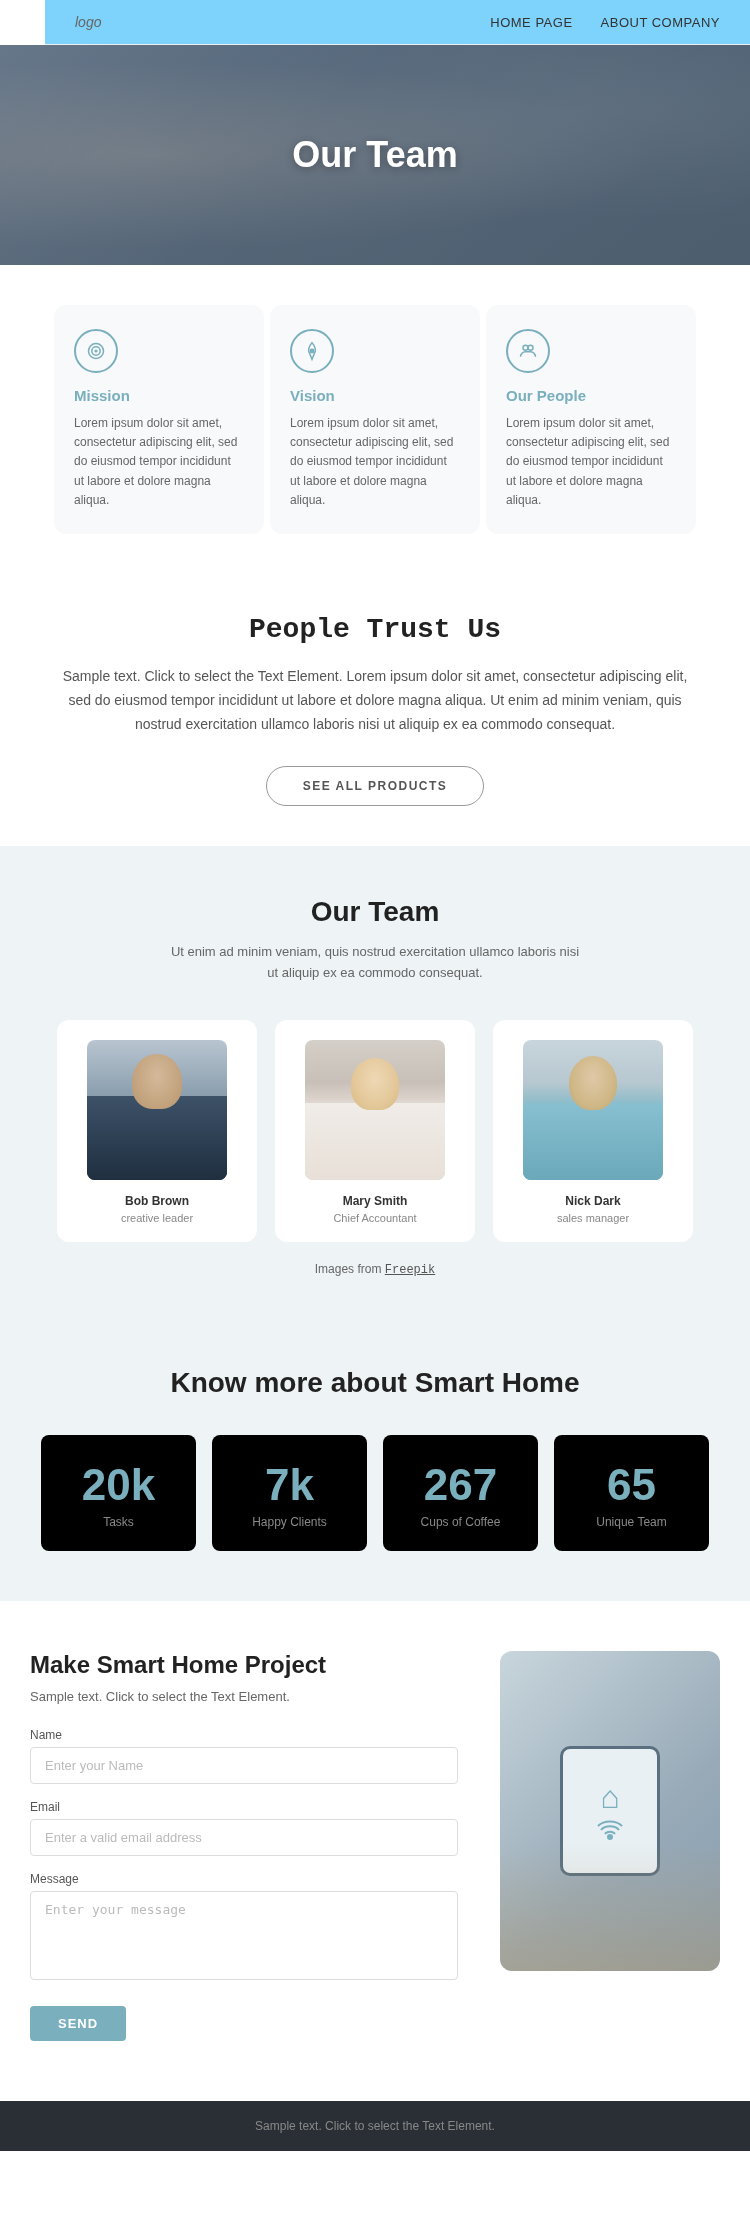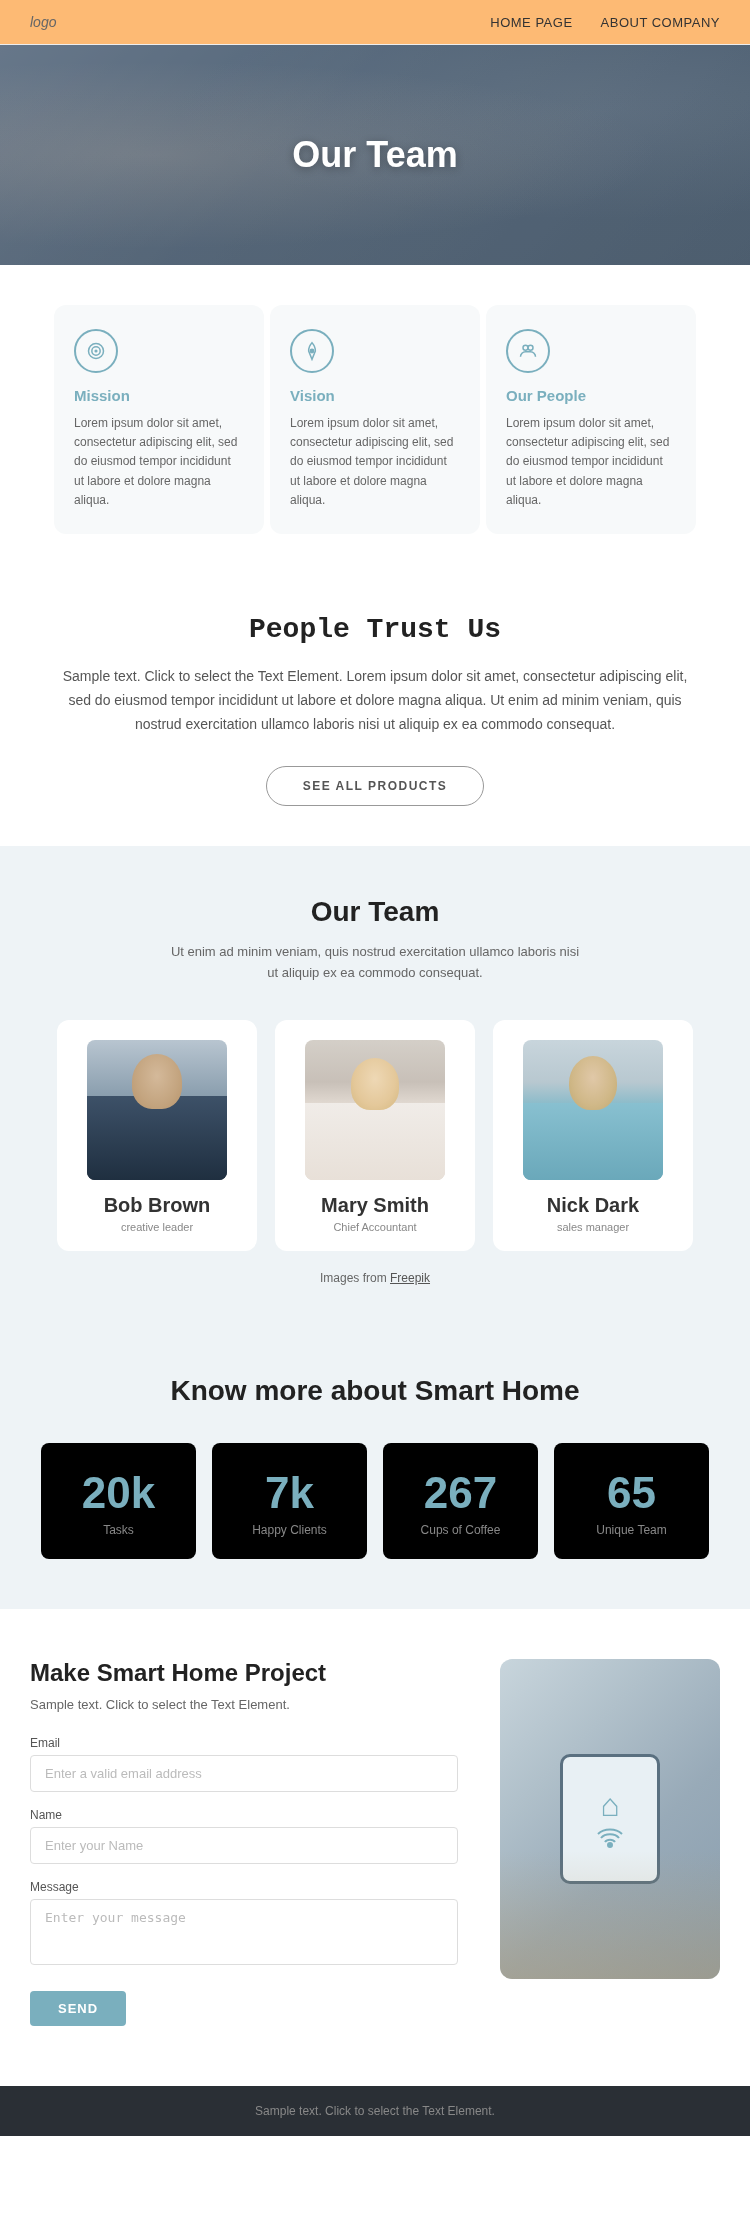--- a/index.html
+++ b/index.html
@@ -1,21 +1,21 @@
 <!DOCTYPE html>
 <html><head>
   <meta charset="utf-8">
   <style>
     * { margin: 0; padding: 0; box-sizing: border-box; }
     body { font-family: 'Helvetica Neue', Arial, sans-serif; width: 750px; background: #fff; }
 
     
     nav {
       display: flex; align-items: center; justify-content: space-between;
-      padding: 14px 30px; background: #fdba74; border-bottom: 1px solid #eee;
+      padding: 14px 30px; background: #7dd3fc; border-bottom: 1px solid #eee; margin-left: 45px;
     }
     .nav-logo { font-size: 14px; color: #666; font-style: italic; }
     .nav-links { display: flex; gap: 28px; }
     .nav-links a {
       text-decoration: none; color: #333; font-size: 13px; font-weight: 500;
       letter-spacing: 0.5px;
     }
 
     
     .hero {
@@ -136,21 +136,21 @@
       position: absolute; bottom: 0; left: 0; right: 0; height: 55%;
       background: linear-gradient(180deg, #88c0d0 0%, #6aa8ba 100%);
     }
     .photo-nick::after {
       content: '';
       position: absolute; top: 16px; left: 50%; transform: translateX(-50%);
       width: 48px; height: 54px;
       background: radial-gradient(ellipse at 50% 40%, #e0c8a8 0%, #d0b888 60%, #c0a870 100%);
       border-radius: 50% 50% 45% 45%;
     }
-    .team-name { font-size: 20px; font-weight: 600; color: #333; margin-bottom: 4px; }
+    .team-name { font-size: 12px; font-weight: 600; color: #333; margin-bottom: 4px; }
     .team-role { font-size: 11px; color: #888; }
     .freepik-note { font-size: 12px; color: #666; margin-top: 8px; }
     .freepik-note a { color: #666; }
 
     
     .stats-section {
       background: #eef3f6; padding: 50px 30px 50px; text-align: center;
     }
     .stats-section h2 { font-size: 28px; font-weight: 700; color: #222; margin-bottom: 36px; }
     .stats-grid { display: flex; gap: 16px; justify-content: center; }
@@ -171,21 +171,21 @@
     .contact-left p { font-size: 13px; color: #666; margin-bottom: 24px; }
     .form-group { margin-bottom: 16px; }
     .form-label { font-size: 12px; color: #555; margin-bottom: 5px; display: block; }
     .form-input {
       width: 100%; padding: 10px 14px;
       border: 1px solid #ddd; border-radius: 4px;
       font-size: 13px; color: #333; outline: none;
       background: #fff;
     }
     .form-input::placeholder { color: #bbb; }
-    textarea.form-input { height: 66px; resize: none; }
+    textarea.form-input { height: 89px; resize: none; }
     .send-btn {
       background: #7aafbe; color: #fff; border: none;
       padding: 10px 28px; border-radius: 4px;
       font-size: 13px; font-weight: 600; letter-spacing: 1px;
       cursor: pointer; margin-top: 6px;
     }
     .contact-right {
       width: 220px; height: 320px; border-radius: 12px; overflow: hidden;
       background: linear-gradient(135deg, #c8d5dc 0%, #b0c0ca 30%, #98aab8 60%, #8a9eae 100%);
       position: relative; flex-shrink: 0;
@@ -302,21 +302,21 @@
       <div class="team-role">Chief Accountant</div>
     </div>
 
     <div class="team-card">
       <div class="team-photo photo-nick"></div>
       <div class="team-name">Nick Dark</div>
       <div class="team-role">sales manager</div>
     </div>
   </div>
   <p class="freepik-note">
-    <span>Images from </span><a href="#" style="text-decoration:underline;color:#555;">Freepik</a>
+    <span>Images from </span><a href="#" style="text-decoration:underline;color:#555;font-family:Liberation Mono, monospace;">Freepik</a>
   </p>
 </section>
 
 <section class="stats-section">
   <h2>Know more about Smart Home</h2>
   <div class="stats-grid">
     <div class="stat-card">
       <div class="stat-number">20k</div>
       <div class="stat-label">Tasks</div>
     </div>
@@ -334,26 +334,26 @@
     </div>
   </div>
 </section>
 
 <section class="contact-section">
   <div class="contact-left">
     <h2>Make Smart Home Project</h2>
     <p>Sample text. Click to select the Text Element.</p>
     <form>
       <div class="form-group">
+        <label class="form-label">Name</label>
+        <input class="form-input" type="text" placeholder="Enter your Name" style="">
+      </div>
+      <div class="form-group">
         <label class="form-label">Email</label>
         <input class="form-input" type="email" placeholder="Enter a valid email address" style="">
-      </div>
-      <div class="form-group">
-        <label class="form-label">Name</label>
-        <input class="form-input" type="text" placeholder="Enter your Name" style="">
       </div>
       <div class="form-group">
         <label class="form-label">Message</label>
         <textarea class="form-input" placeholder="Enter your message" style=""></textarea>
       </div>
       <button class="send-btn" type="submit">SEND</button>
     </form>
   </div>
   <div class="contact-right">
     <div class="contact-right-inner">

